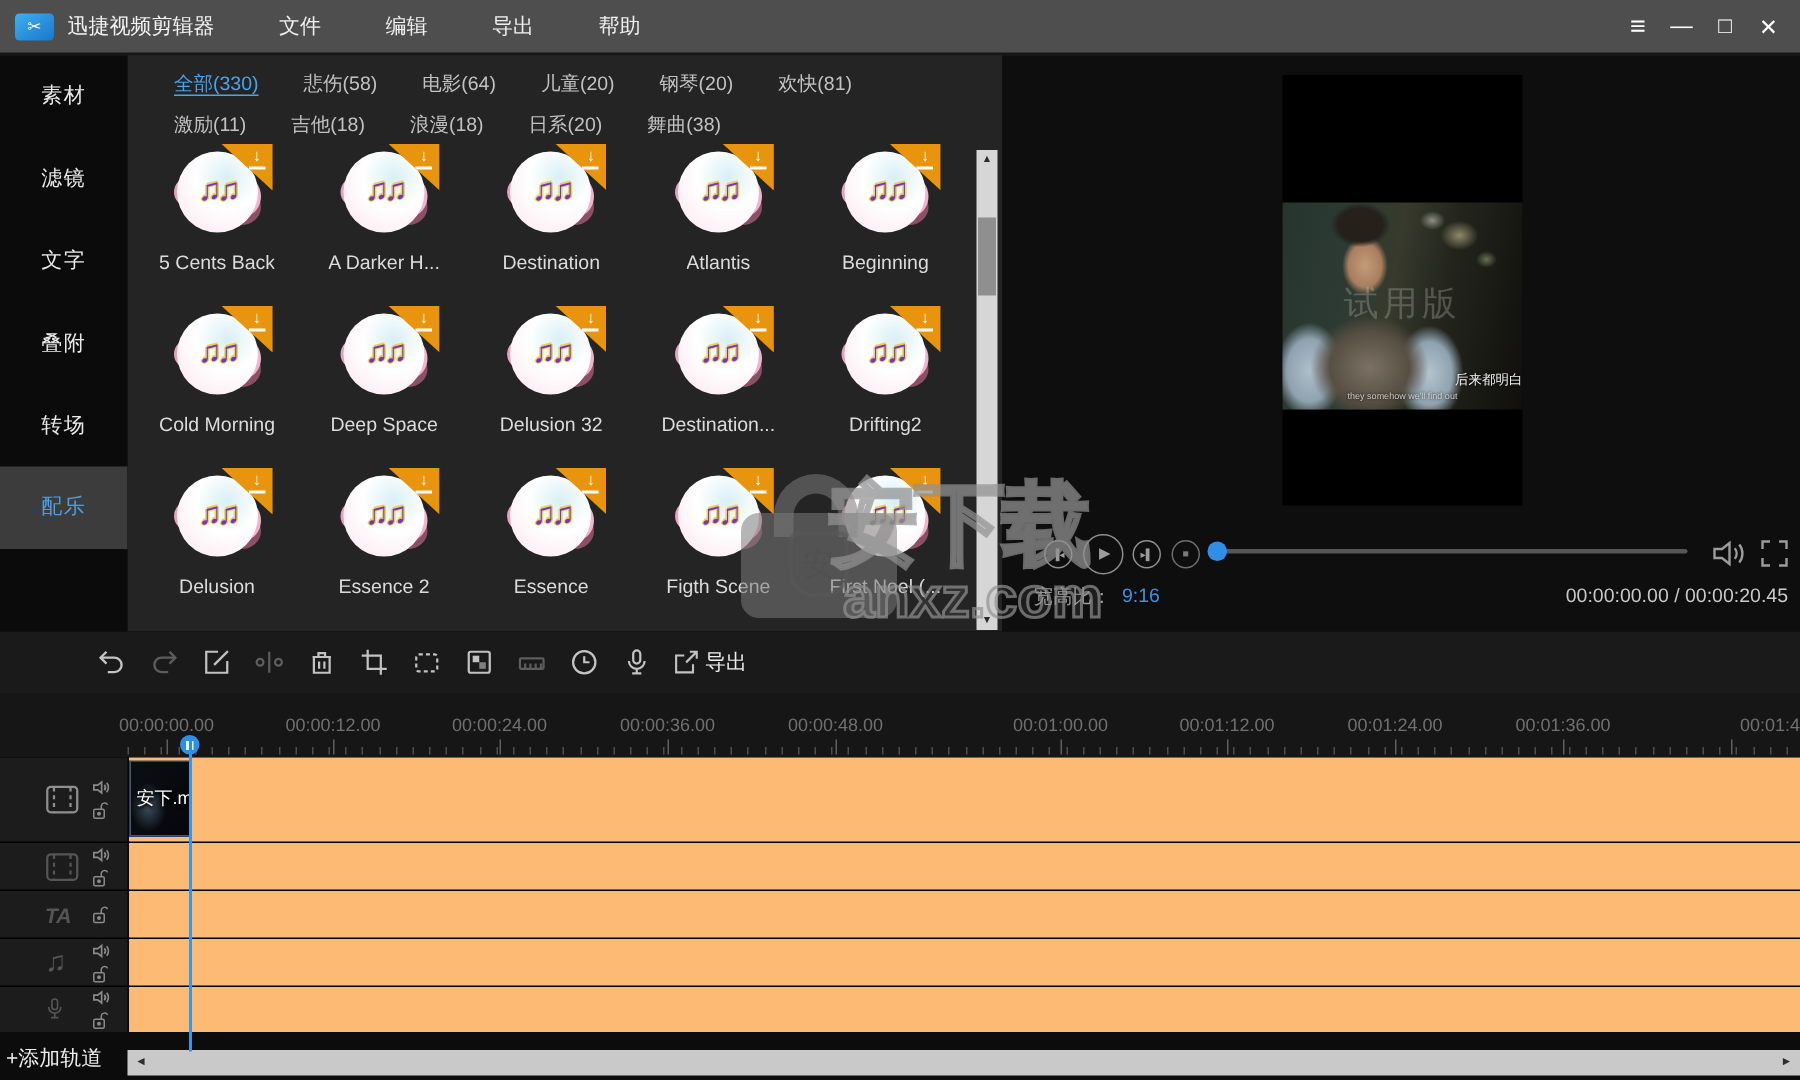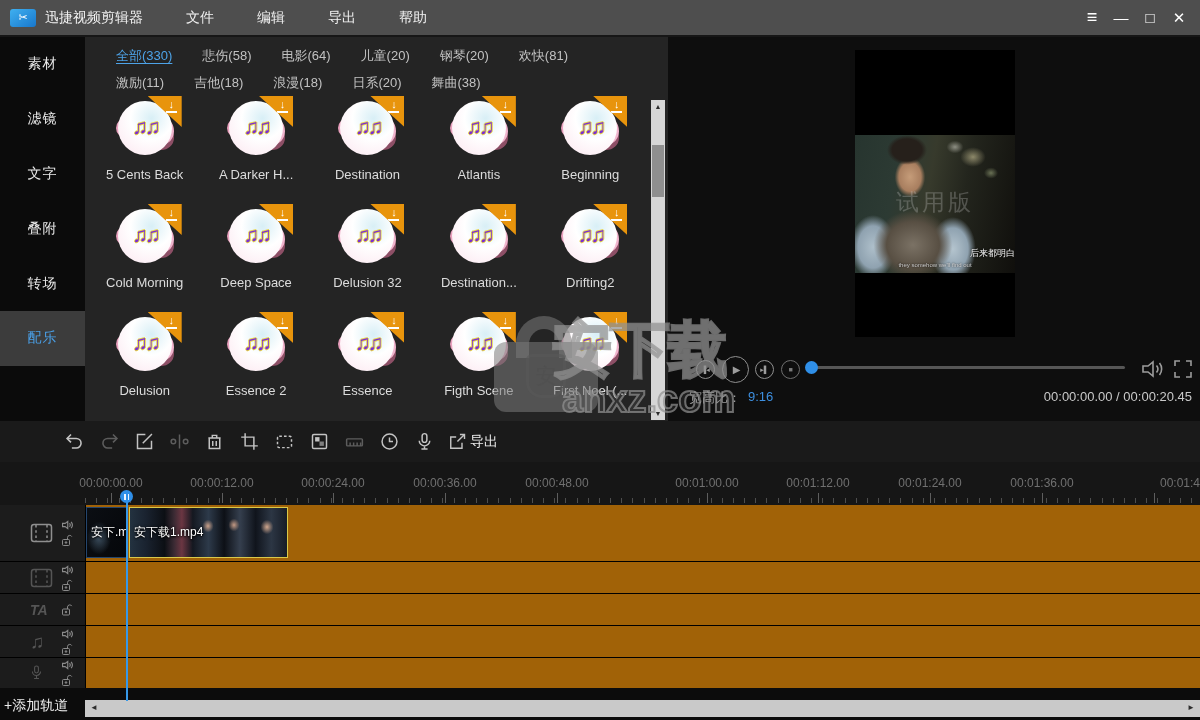--- a/index.html
+++ b/index.html
@@ -86,21 +86,21 @@
   .ruler-label { position:absolute; top:14px; color:#707070; font-size:12px; transform:translateX(-50%); white-space:nowrap; }
   .ruler-label.cut { transform:none; }
   .tick { position:absolute; bottom:2px; width:1px; background:#4e4e4e; height:5px; }
   .tick.major { height:10px; background:#5e5e5e; }
   .playhead-knob { position:absolute; left:120px; top:490px; width:13px; height:13px; border-radius:50%; background:#2f8fe8; z-index:6; display:flex; align-items:center; justify-content:center; gap:2px; }
   .playhead-knob i { display:block; width:1.5px; height:6px; background:#eaf4ff; }
   .playhead-line { position:absolute; left:125.5px; top:502px; width:2px; height:199px; background:#3698e8; z-index:5; }
 
   .tracks { position:absolute; left:0; top:505px; width:1200px; height:183px; background:#000; }
   .tr-head { position:absolute; left:0; width:85px; background:#1c1c1c; }
-  .tr-body { position:absolute; left:86px; right:0; background:#a16207; }
+  .tr-body { position:absolute; left:86px; right:0; background:#fdba74; }
   .tr-main-icon { position:absolute; left:30px; top:50%; transform:translateY(-50%); color:#8f8f8f; }
   .tr-main-icon.dim { color:#555; }
   .tr-side { position:absolute; left:61px; top:50%; transform:translateY(-50%); display:flex; flex-direction:column; gap:3px; color:#8a8a8a; }
   .tr-ta { font-size:14px; font-weight:bold; color:#5f5f5f; letter-spacing:0; }
   .tr-note { font-size:19px; color:#585858; }
 
   .clip { position:absolute; top:2px; height:51px; overflow:hidden; display:flex; align-items:center; }
   .clip-a { left:0px; width:42px; border:1px solid #24466e;
       background:radial-gradient(16px 22px at 12px 30px, #3a4c5c 0%, transparent 75%), linear-gradient(120deg,#0b0e13 0%, #05070a 100%); }
   .clip-b { left:43px; width:159px; border:1.5px solid #d9c94a;
@@ -667,23 +667,20 @@
               <path d="M13 11 V7 a4.5 4.5 0 0 1 8.5 -1.8"></path>
               <circle cx="10" cy="17" r="1.6" fill="currentColor"></circle>
             </svg>
           </span>
         </div>
       </div>
       <div class="tr-body" style="top: 0px; height: 56px;">
         <div class="clip clip-a">
           <span class="clip-label">安下.m</span>
         </div>
-        <div class="clip clip-b">
-          <span class="clip-label">安下载1.mp4</span>
-        </div>
       </div>
       <div class="tr-head" style="top: 57px; height: 31px;">
         <div class="tr-main-icon dim">
           <svg width="23" height="20" viewBox="0 0 23 20" fill="none" stroke="currentColor" stroke-width="1.5">
             <rect x="1.5" y="1.5" width="20" height="17" rx="2.5"></rect>
             <path d="M6 2 V18" stroke-dasharray="2.6 2.6"></path>
             <path d="M17 2 V18" stroke-dasharray="2.6 2.6"></path>
           </svg>
         </div>
         <div class="tr-side">

